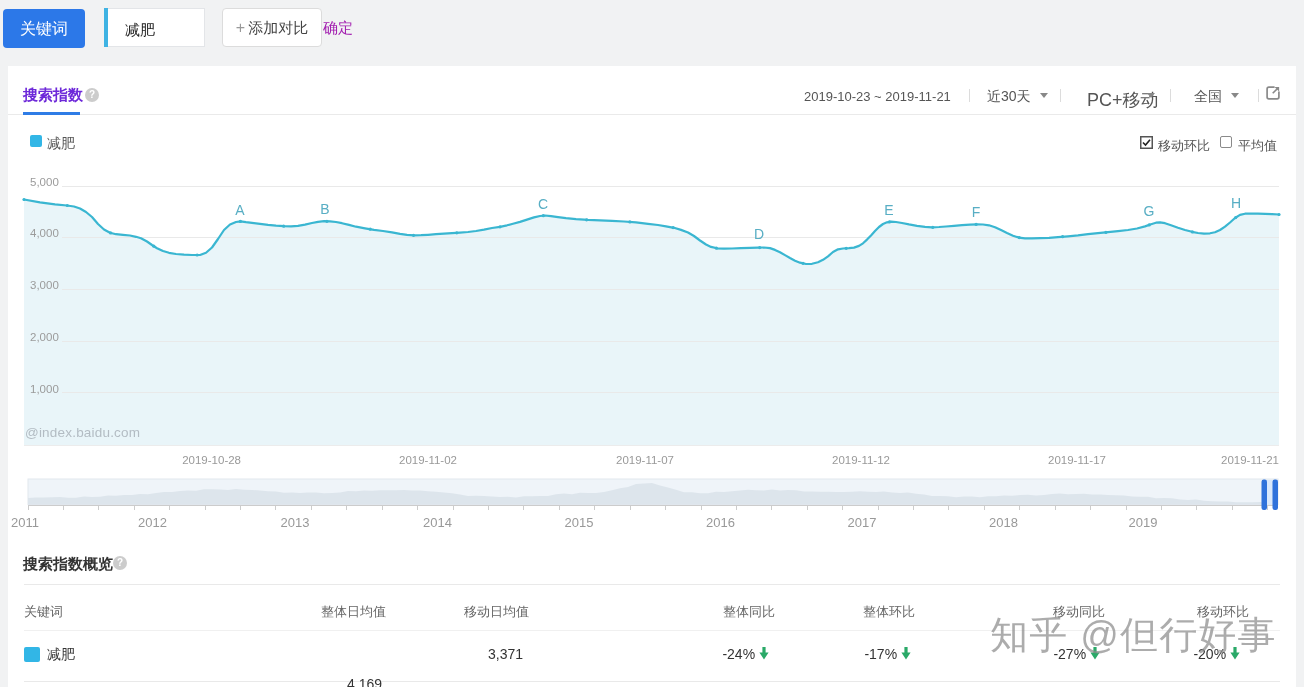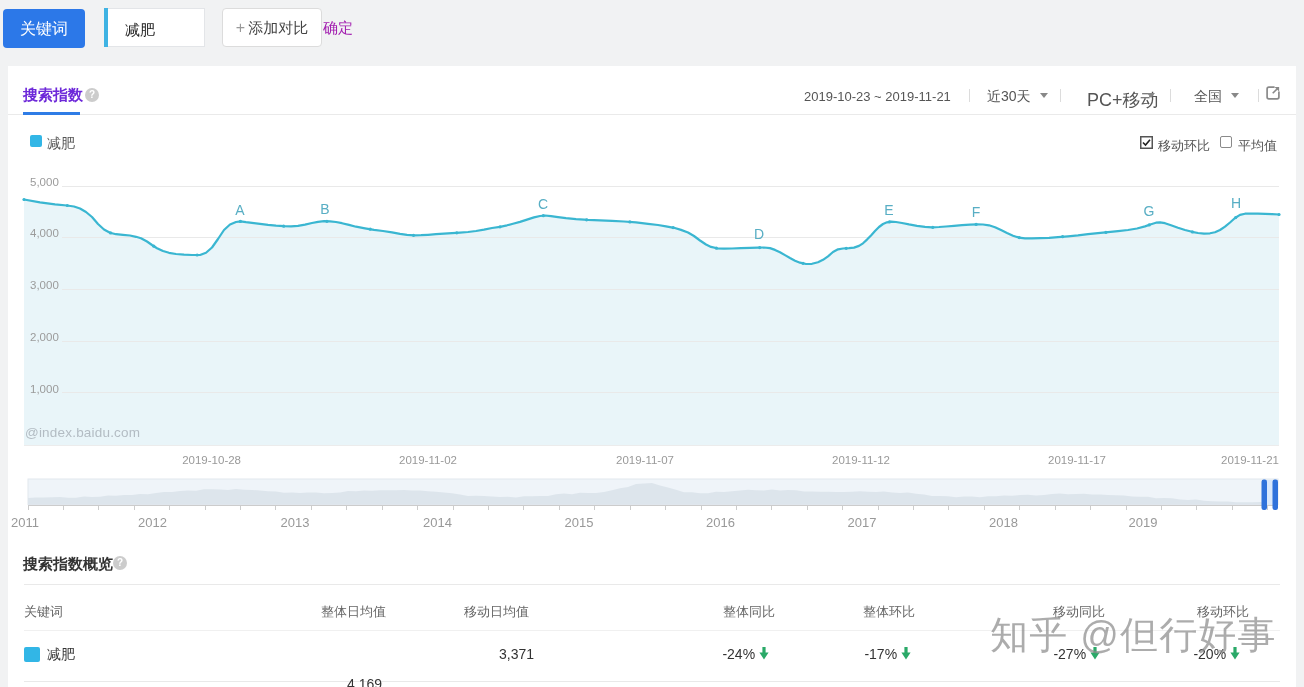--- a/index.html
+++ b/index.html
@@ -213,21 +213,21 @@
 <div class="abs thead" style="left:24px;">关键词</div>
 <div class="abs thead ra" style="left:246px;width:140px;">整体日均值</div>
 <div class="abs thead ra" style="left:389px;width:140px;font-family:Liberation Mono, monospace;">移动日均值</div>
 <div class="abs thead ra" style="left:635px;width:140px;">整体同比</div>
 <div class="abs thead ra" style="left:775px;width:140px;">整体环比</div>
 <div class="abs thead ra" style="left:965px;width:140px;">移动同比</div>
 <div class="abs thead ra" style="left:1109px;width:140px;">移动环比</div>
 <div class="abs" id="ov-sq"></div>
 <div class="abs tval" style="left:47px;">减肥</div>
 <div class="abs tval ra" style="left:242px;width:140px;margin-top:30px;">4,169</div>
-<div class="abs tval ra" style="left:394px;width:140px;">3,371</div>
+<div class="abs tval ra" style="left:383px;width:140px;">3,371</div>
 <div class="abs tval ra" style="left:629px;width:140px;">-24% <svg width="10" height="13" viewBox="0 0 10 13" style="vertical-align:-1px;">
       <path d="M3.4 0 L6.6 0 L6.6 5.6 L9.6 5.6 L5 12.6 L0.4 5.6 L3.4 5.6 Z" fill="#2aa968"></path>
     </svg></div>
 <div class="abs tval ra" style="left:771px;width:140px;">-17% <svg width="10" height="13" viewBox="0 0 10 13" style="vertical-align:-1px;">
       <path d="M3.4 0 L6.6 0 L6.6 5.6 L9.6 5.6 L5 12.6 L0.4 5.6 L3.4 5.6 Z" fill="#2aa968"></path>
     </svg></div>
 <div class="abs tval ra" style="left:960px;width:140px;">-27% <svg width="10" height="13" viewBox="0 0 10 13" style="vertical-align:-1px;">
       <path d="M3.4 0 L6.6 0 L6.6 5.6 L9.6 5.6 L5 12.6 L0.4 5.6 L3.4 5.6 Z" fill="#2aa968"></path>
     </svg></div>
 <div class="abs tval ra" style="left:1100px;width:140px;">-20% <svg width="10" height="13" viewBox="0 0 10 13" style="vertical-align:-1px;">

